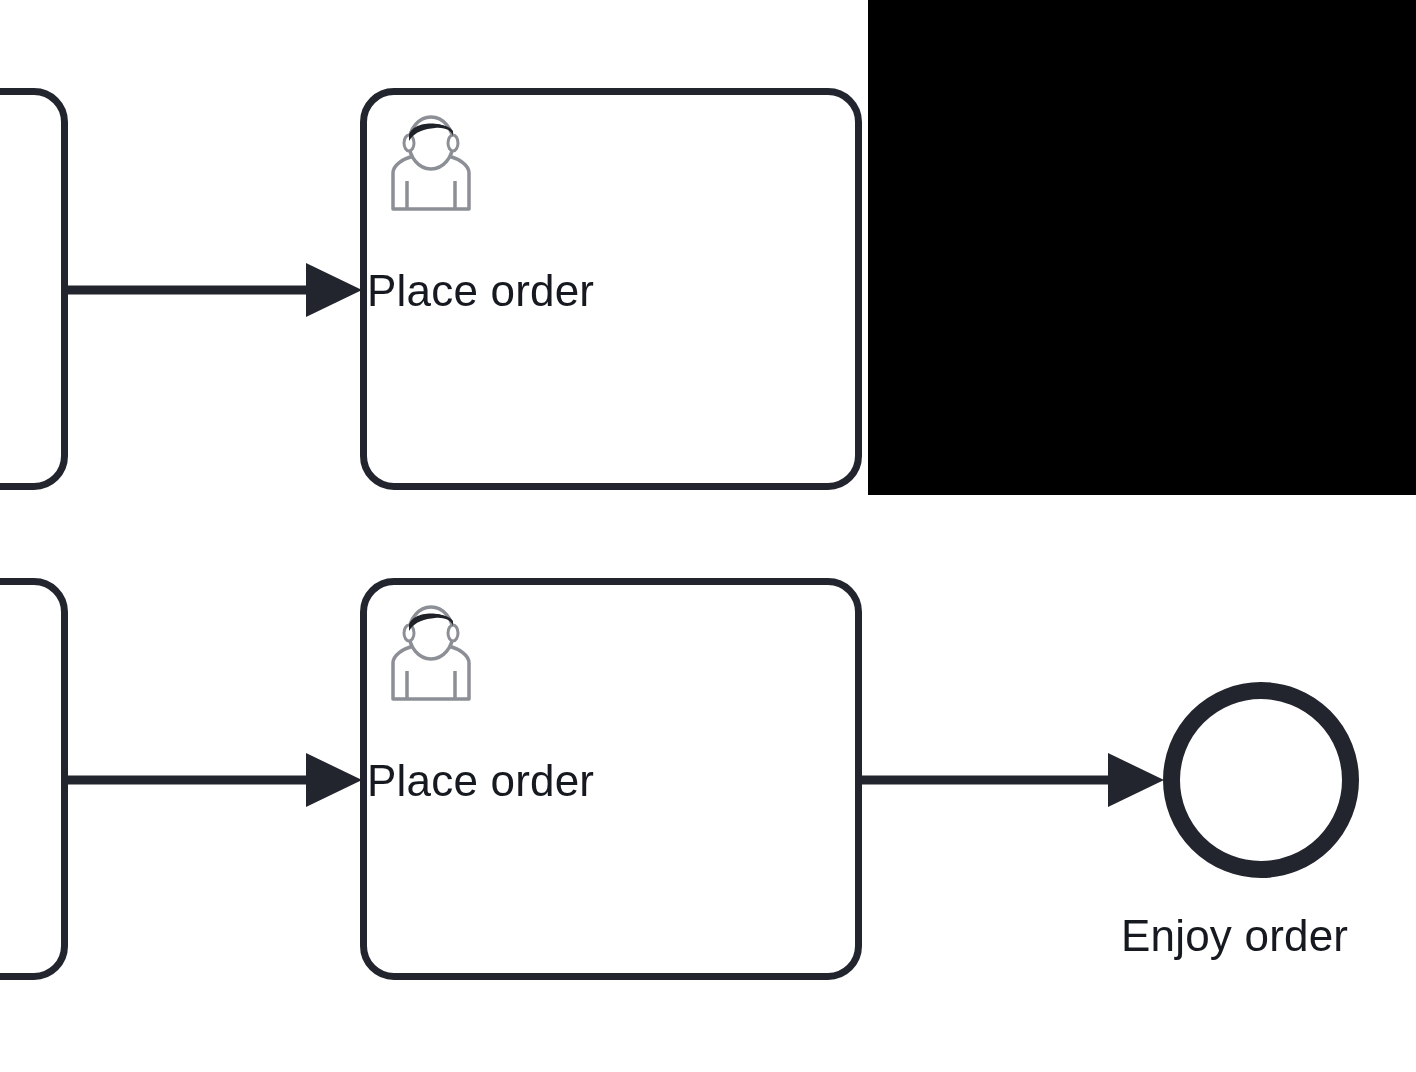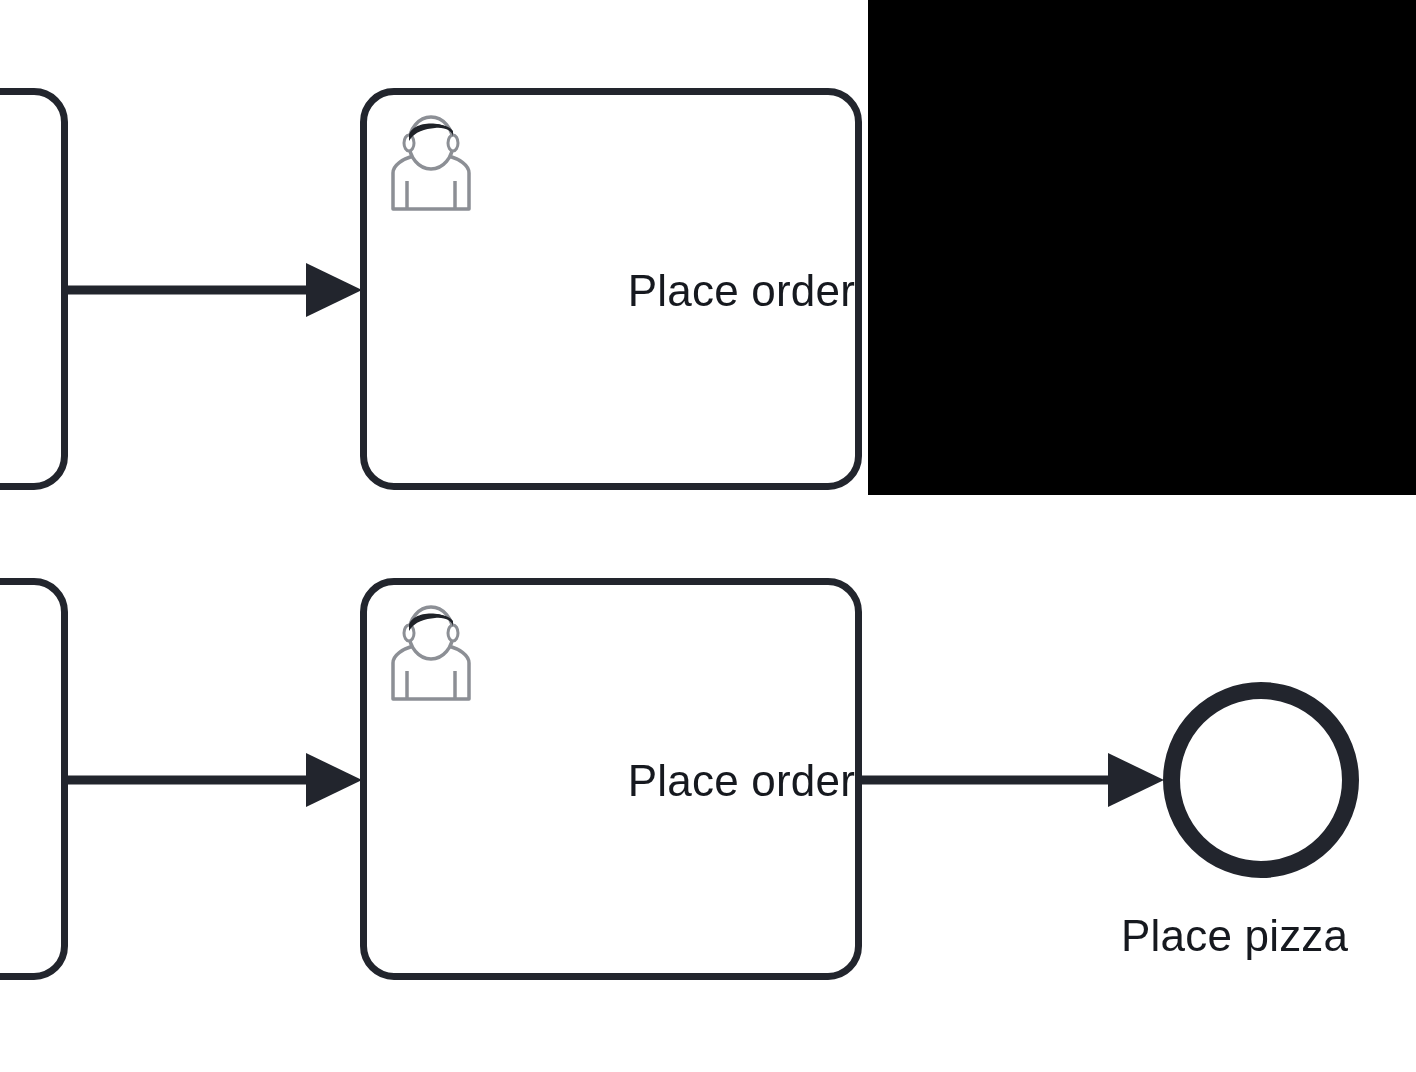--- a/index.html
+++ b/index.html
@@ -20,21 +20,21 @@
   }
   .bpmn-svg {
     position: absolute;
     left: 0;
     top: 0;
     width: 1416px;
     height: 1072px;
   }
   .task-label {
     position: absolute;
-    text-align: right;
+    text-align: left;
     color: #16191f;
     font-size: 44px;
     font-family: "Liberation Sans", sans-serif;
     line-height: 1.1;
     letter-spacing: 0.2px;
     white-space: nowrap;
   }
   .event-label {
     position: absolute;
     color: #16191f;
@@ -130,15 +130,15 @@
       <ellipse cx="22" cy="32" rx="5" ry="8" fill="#ffffff" stroke="#8c8f95" stroke-width="3"></ellipse>
       <ellipse cx="66" cy="32" rx="5" ry="8" fill="#ffffff" stroke="#8c8f95" stroke-width="3"></ellipse>
       <path d="M22 26 C22 8 66 8 66 26 C66 20 58 16 48 17 C38 18 28 20 22 30 Z" fill="#1f2228"></path>
       <path d="M22 26 C22 10 66 10 66 26 L66 20 C62 14 50 12 40 14 C30 16 24 20 22 26 Z" fill="#1f2228"></path>
     </svg>
     <div class="task-label" style="left:0; right:0; top:172px;">Place order</div>
   </div>
 
   <div class="end-event" style="left:1163px; top:682px; width:196px; height:196px;"></div>
 
-  <div class="event-label" style="left:1121px; top:912px;">Place pizza</div>
+  <div class="event-label" style="left:1121px; top:912px;">Enjoy order</div>
 
 </div>
 
 </body></html>

